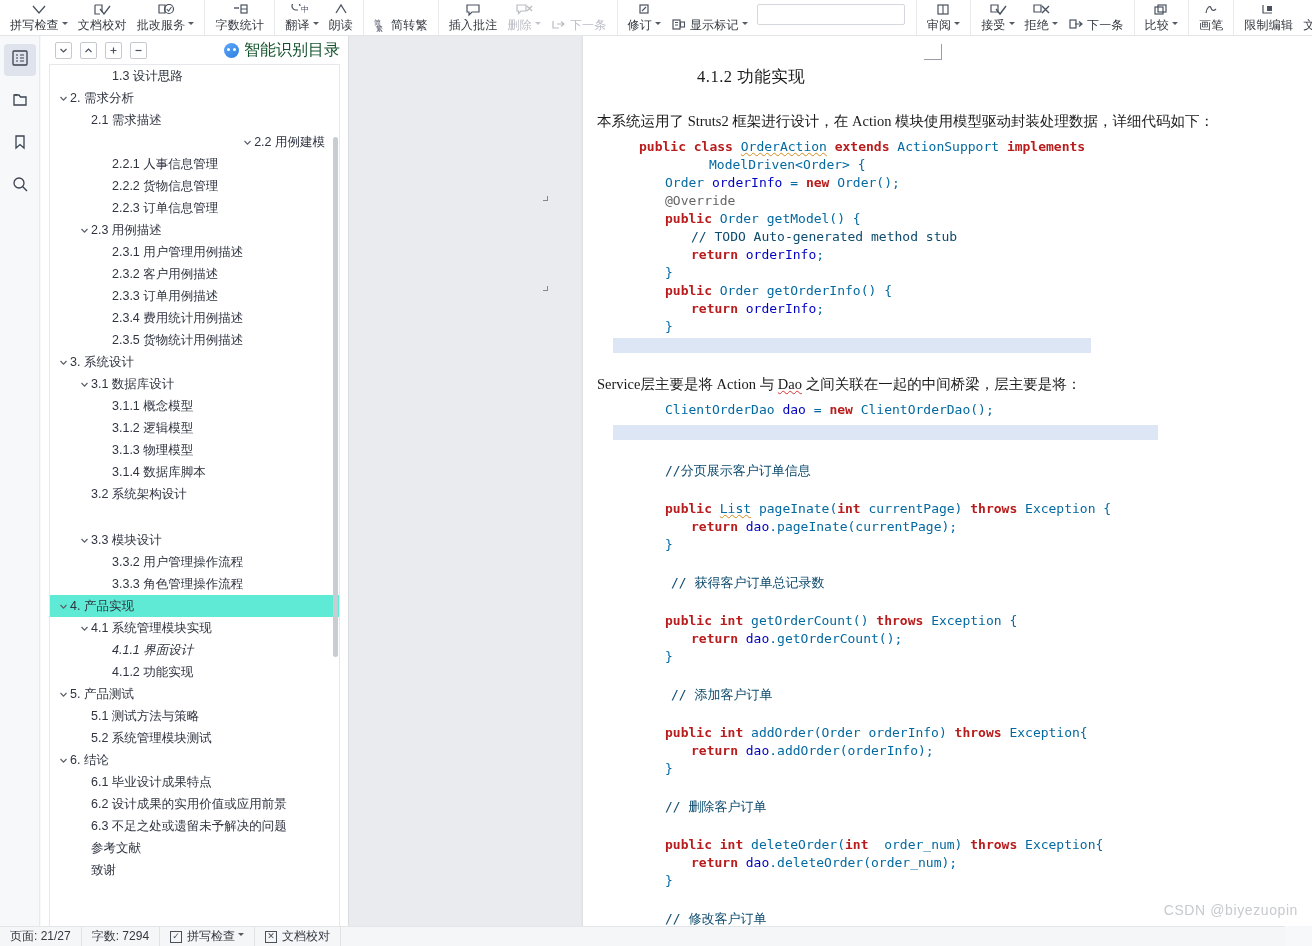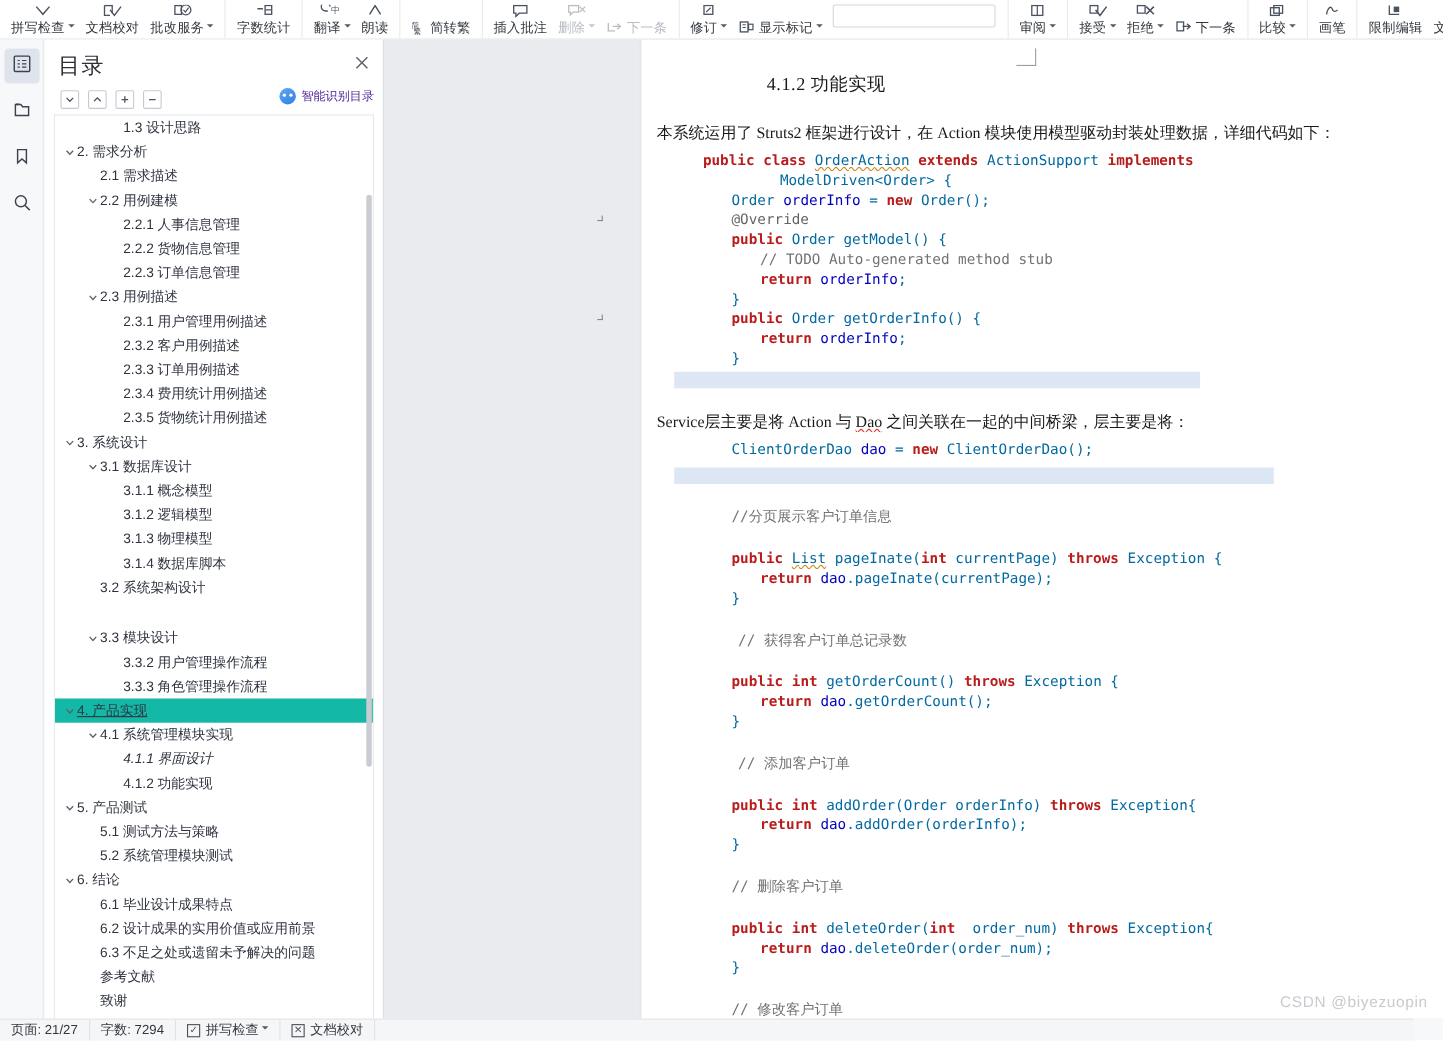--- a/index.html
+++ b/index.html
@@ -138,21 +138,21 @@
     border: 1px solid #c6cad0;
     border-radius: 2px;
     margin-right: 8px;
     display: flex; align-items: center; justify-content: center;
     background: #fff;
     cursor: default;
   }
   .smart-toc {
     position: absolute; right: 8px; top: 4px;
     display: flex; align-items: center;
-    font-size: 11px; color: #4c1d95;
+    font-size: 16px; color: #14532d;
     cursor: default;
   }
   .smart-ic {
     width: 15px; height: 15px;
     border-radius: 50%;
     background: linear-gradient(145deg,#5ea8f7,#2e7fe0);
     margin-right: 5px;
     position: relative;
   }
   .smart-ic::before, .smart-ic::after {
@@ -174,21 +174,21 @@
   }
   .toc-item {
     height: 22px;
     display: flex; align-items: center;
     font-size: 12.5px;
     color: #2f3440;
     cursor: default;
     white-space: nowrap;
     padding-right: 14px;
   }
-  .toc-item.sel { background: #14b8a6; text-decoration: underline; }
+  .toc-item.sel { background: #5eead4; }
   .tw {
     width: 14px; min-width: 14px;
     display: flex; align-items: center; justify-content: center;
     color: #5b616a;
   }
   .tw svg { display: block; }
   .toc-scroll {
     position: absolute; right: 1px; top: 72px;
     width: 5px; height: 520px;
     background: #c9ccd1;
@@ -235,21 +235,21 @@
   .code {
     font-family: "DejaVu Sans Mono", "Liberation Mono", monospace;
     font-size: 13px;
     line-height: 18px;
     white-space: pre;
     margin: 0;
     padding-left: 26px;
   }
   .kw   { color: #b91c1c; font-weight: bold; }
   .var  { color: #0000c0; }
-  .cmt  { color: #737373; text-align: center; }
+  .cmt  { color: #0c4a6e; text-align: center; }
   .ann  { color: #646464; }
   .plain{ color: #0369a1; }
   .hl-band {
     background: #dce6f5;
     height: 15px;
     margin: 2px 0 2px 26px;
   }
   .hl-band.w1 { width: 462px; }
   .hl-band.w2 { width: 520px; }
   .codeblk { margin-bottom: 6px; }
@@ -559,28 +559,20 @@
       <span>
         <svg width="18" height="18" viewBox="0 0 18 18">
             <circle cx="8" cy="8" r="5" fill="none" stroke="#3b4350" stroke-width="1.3"></circle>
             <path d="M11.8 11.8 L16 16" stroke="#3b4350" stroke-width="1.4"></path>
           </svg>
       </span>
     </div>
   </div>
 
   <div class="toc">
-    <div class="toc-head">
-      <div class="toc-title">目录</div>
-      <div class="toc-close">
-        <svg width="14" height="14" viewBox="0 0 14 14">
-            <path d="M2 2 L12 12 M12 2 L2 12" stroke="#5b616a" stroke-width="1.3"></path>
-          </svg>
-      </div>
-    </div>
     <div class="toc-tools">
       <div class="mini-btn">
         <svg width="9" height="9" viewBox="0 0 9 9">
             <path d="M1.5 3 L4.5 6 L7.5 3" fill="none" stroke="#4a5260" stroke-width="1.2"></path>
           </svg>
       </div>
       <div class="mini-btn">
         <svg width="9" height="9" viewBox="0 0 9 9">
             <path d="M1.5 6 L4.5 3 L7.5 6" fill="none" stroke="#4a5260" stroke-width="1.2"></path>
           </svg>
@@ -610,21 +602,21 @@
             <svg width="9" height="9" viewBox="0 0 9 9">
               <path d="M1.5 3 L4.5 6.2 L7.5 3" fill="none" stroke="#5b616a" stroke-width="1.2"></path>
             </svg>
           </span>
           <span>2. 需求分析</span>
         </div>
         <div class="toc-item" style="padding-left: 27px;">
           <span class="tw"></span>
           <span>2.1 需求描述</span>
         </div>
-        <div class="toc-item" style="padding-left: 27px;">
+        <div class="toc-item" style="padding-left: 27px; justify-content: flex-end;">
           <span class="tw">
             <svg width="9" height="9" viewBox="0 0 9 9">
               <path d="M1.5 3 L4.5 6.2 L7.5 3" fill="none" stroke="#5b616a" stroke-width="1.2"></path>
             </svg>
           </span>
           <span>2.2 用例建模</span>
         </div>
         <div class="toc-item" style="padding-left: 48px;">
           <span class="tw"></span>
           <span>2.2.1 人事信息管理</span>

